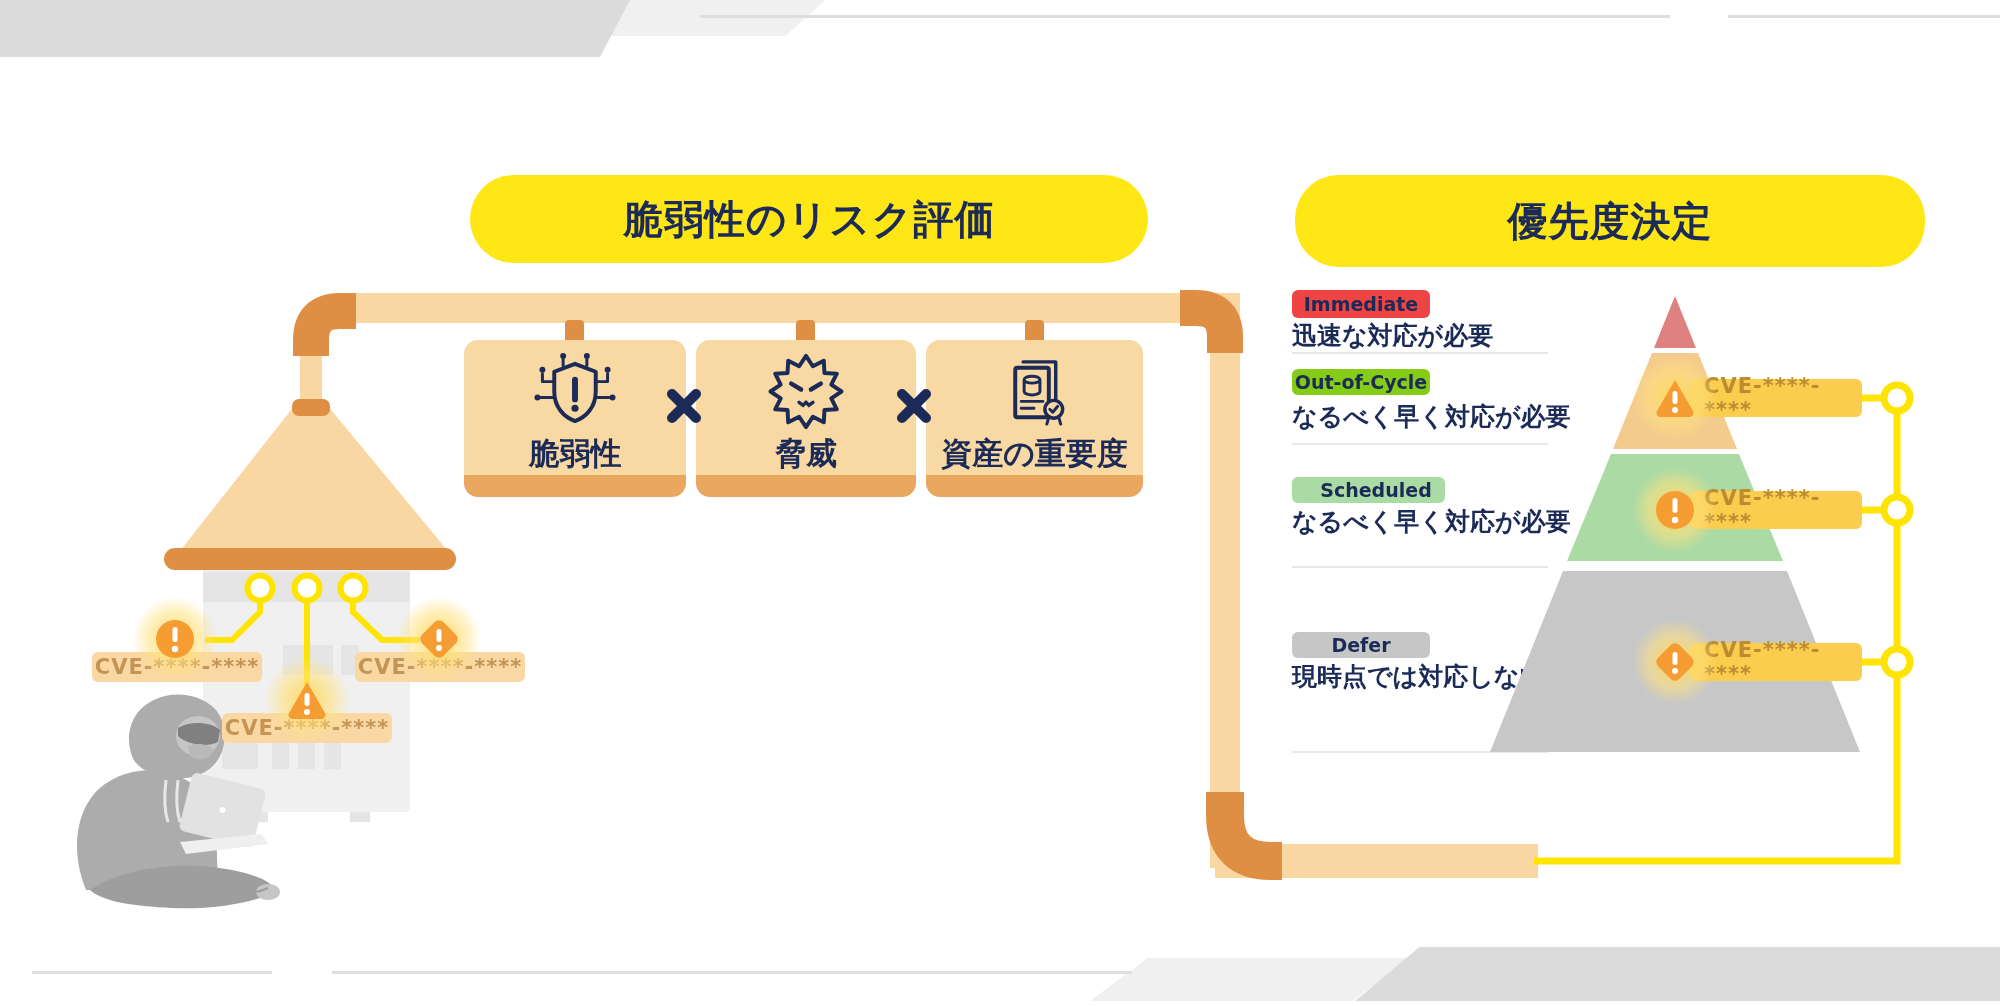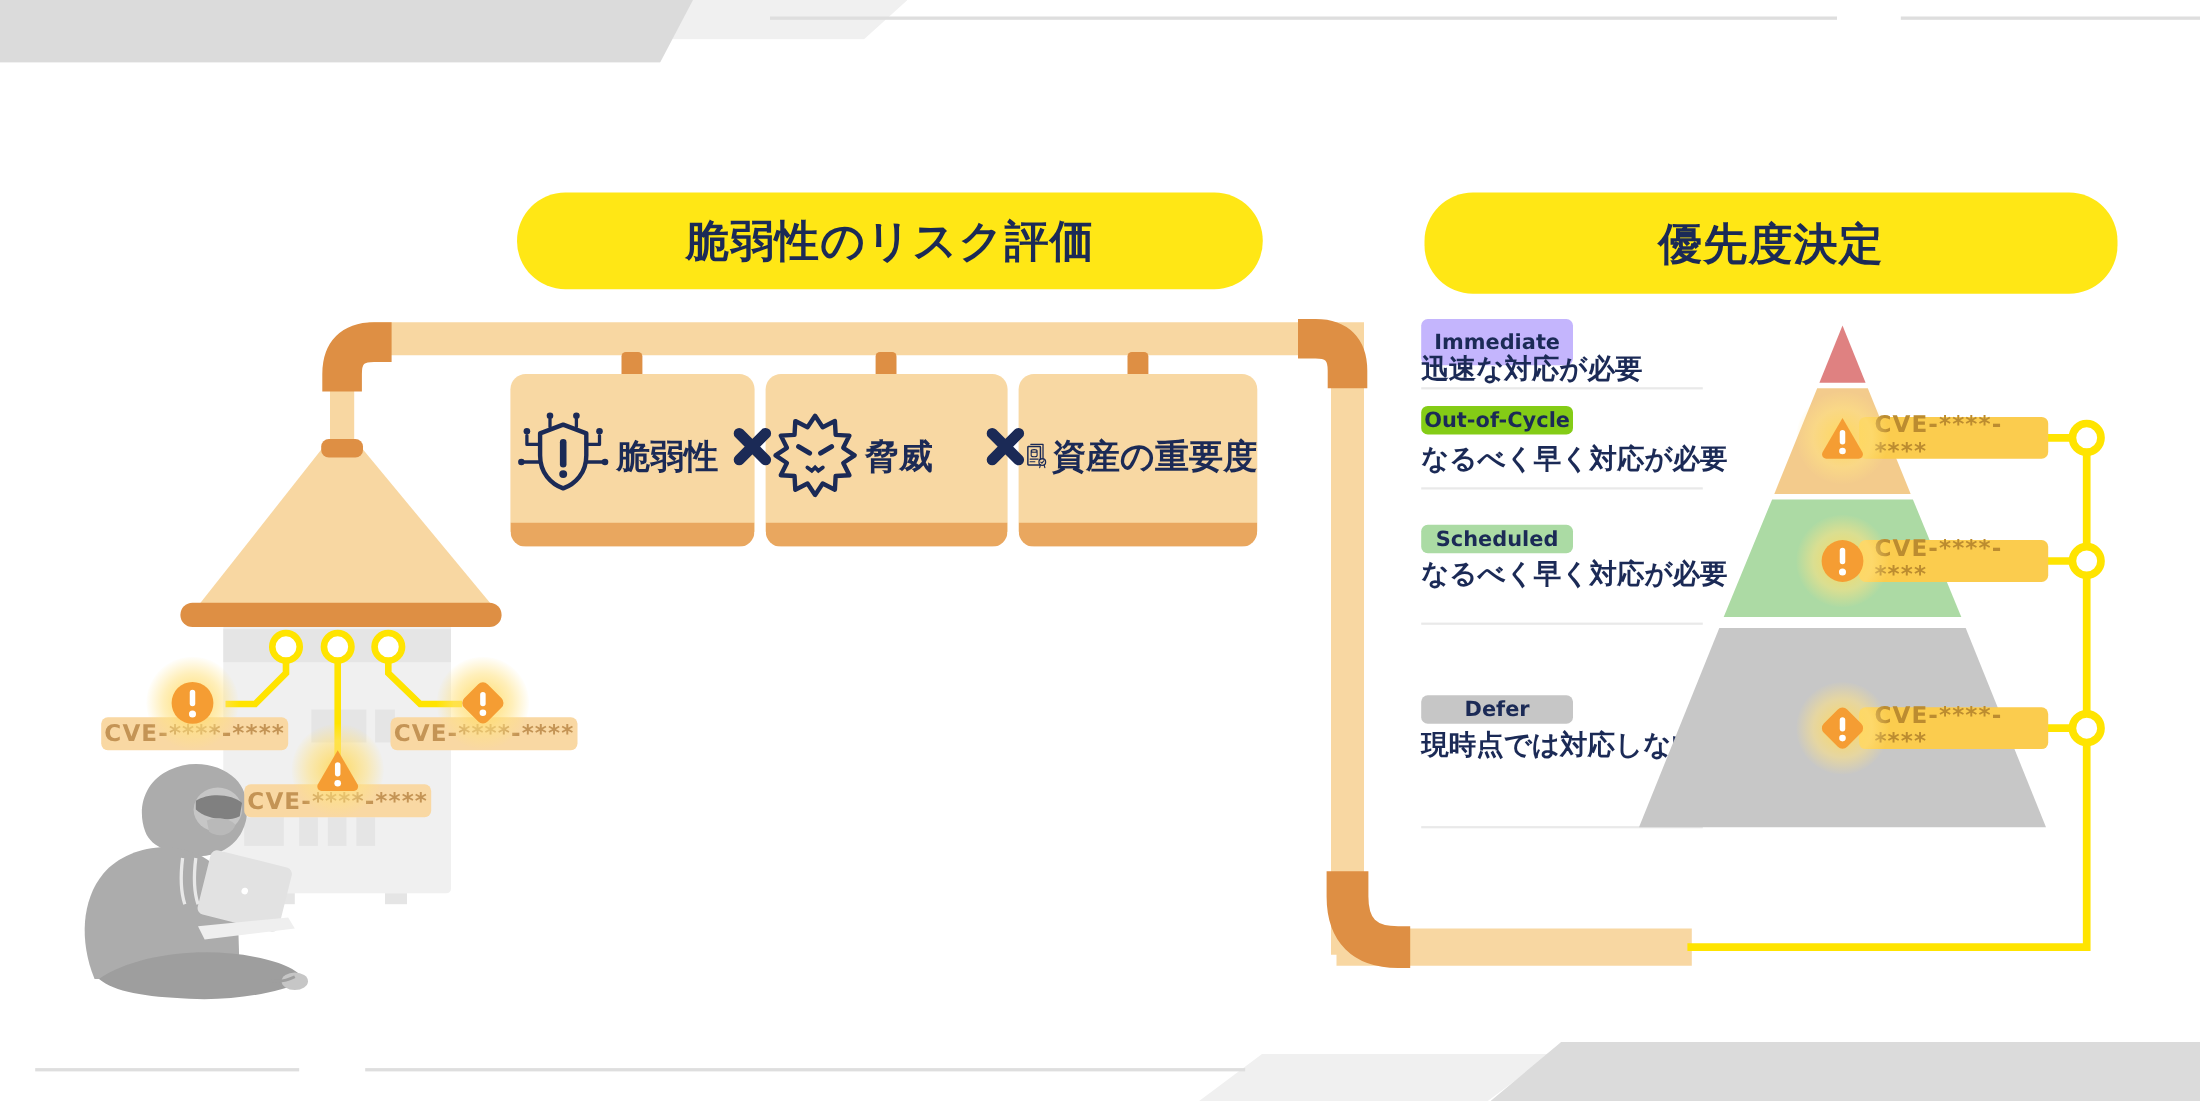--- a/index.html
+++ b/index.html
@@ -8,21 +8,21 @@
   .abs{position:absolute;}
   
   .band-dark{background:#DBDBDB;}
   .band-light{background:#F0F0F0;}
   .thin-line{background:#DEDEDE;height:3px;}
   
   .pill{background:#FFE715;border-radius:44px;display:flex;align-items:center;justify-content:center;
         color:#1B2A56;font-weight:bold;font-size:40px;letter-spacing:1px;}
   
   .factor-box{background:#F8D8A3;border-radius:14px;border-bottom:22px solid #E9A75F;
-              display:flex;flex-direction:row;align-items:center;justify-content:flex-start;padding-top:12px;box-sizing:border-box;}
+              display:flex;flex-direction:column;align-items:center;justify-content:flex-start;padding-top:12px;box-sizing:border-box;}
   .factor-label{color:#1B2A56;font-weight:bold;font-size:31px;margin-top:2px;white-space:nowrap;}
   
   .badge{border-radius:6px;display:flex;align-items:center;justify-content:center;
          color:#1B2A56;font-weight:bold;font-size:19px;}
   .prio-desc{color:#1B2A56;font-weight:bold;font-size:25px;white-space:nowrap;}
   .divider{background:#E9E9E9;height:2px;}
   
   .cve-tag{background:#F9D8A3;border-radius:6px;display:flex;align-items:center;justify-content:center;
            color:#C49455;font-weight:bold;font-size:21px;letter-spacing:1px;}
   .cve-tag.gold{background:#FBCC4E;color:#BC8C30;}
@@ -186,33 +186,33 @@
     <path d="M8,8 L32,32 M32,8 L8,32" stroke="#1B2A56" stroke-width="10" stroke-linecap="round"></path>
   </svg>
 
   <div class="abs pill" style="left:470px;top:175px;width:678px;height:88px;">
     <span>脆弱性のリスク評価</span>
   </div>
   <div class="abs pill" style="left:1295px;top:175px;width:630px;height:92px;">
     <span>優先度決定</span>
   </div>
 
-  <div class="abs badge" style="left: 1292px; top: 290px; width: 138px; height: 42px; background: #c4b5fd;">
+  <div class="abs badge" style="left: 1292px; top: 290px; width: 138px; height: 28px; background: #ef4444;">
     <span>Immediate</span>
   </div>
   <div class="abs prio-desc" style="left:1292px;top:319px;">迅速な対応が必要</div>
   <div class="abs divider" style="left:1292px;top:352px;width:256px;"></div>
 
   <div class="abs badge" style="left: 1292px; top: 369px; width: 138px; height: 26px; background: #84cc16;">
     <span>Out-of-Cycle</span>
   </div>
   <div class="abs prio-desc" style="left:1292px;top:400px;">なるべく早く対応が必要</div>
   <div class="abs divider" style="left:1292px;top:443px;width:256px;"></div>
 
-  <div class="abs badge" style="left: 1292px; top: 477px; width: 138px; height: 26px; background: rgb(171, 219, 164);">
+  <div class="abs badge" style="left: 1292px; top: 477px; width: 138px; height: 26px; background: rgb(171, 219, 164); padding-left: 15px;">
     <span>Scheduled</span>
   </div>
   <div class="abs prio-desc" style="left:1292px;top:505px;">なるべく早く対応が必要</div>
   <div class="abs divider" style="left:1292px;top:566px;width:256px;"></div>
 
   <div class="abs badge" style="left: 1292px; top: 632px; width: 138px; height: 26px; background: rgb(198, 198, 198);">
     <span>Defer</span>
   </div>
   <div class="abs prio-desc" style="left:1292px;top:660px;">現時点では対応しない</div>
   <div class="abs divider" style="left:1292px;top:751px;width:256px;"></div>

